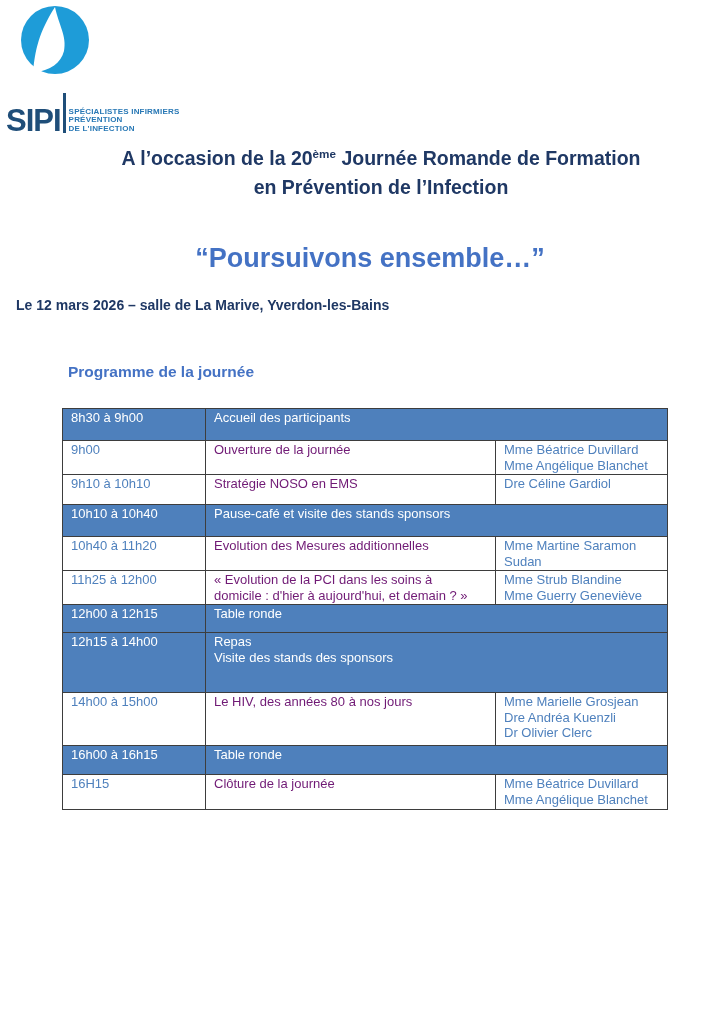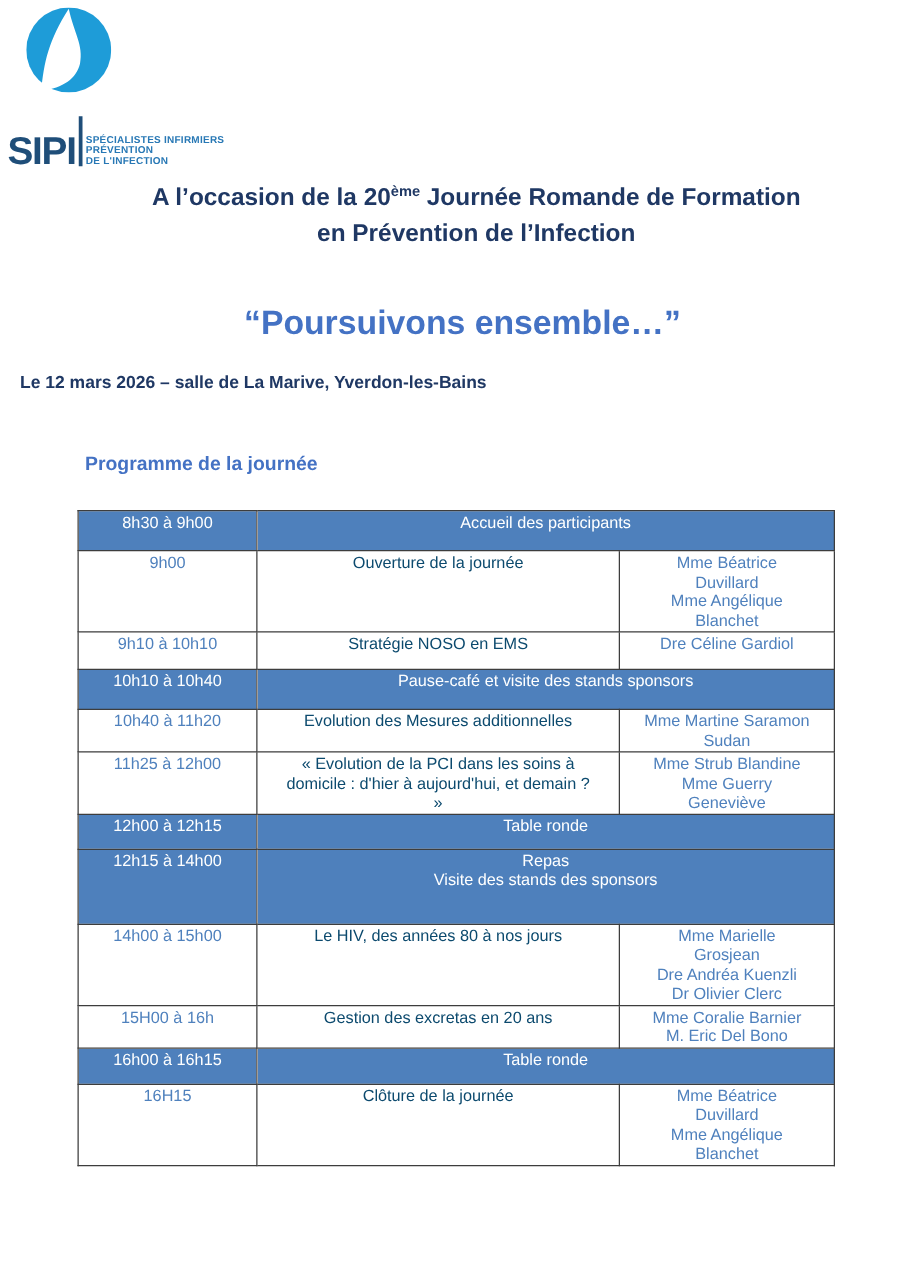--- a/index.html
+++ b/index.html
@@ -48,28 +48,27 @@
   table.schedule{
     position:absolute;top:408px;left:62px;width:605px;
     border-collapse:collapse;table-layout:fixed;
   }
   table.schedule col.c1{width:143px;}
   table.schedule col.c2{width:290px;}
   table.schedule col.c3{width:172px;}
   table.schedule td{
     border:1.5px solid #3d3d3d;
     vertical-align:top;
-    padding:1px 19px;
+    padding:1px 8px;
     font-size:13px;line-height:15.5px;
-    text-align:center;
     white-space:pre-line;
     overflow:hidden;
   }
   td.time{color:var(--table_blue,#4F81BD);}
-  td.subject{color:#0c4a6e;}
+  td.subject{color:#701a75;}
   td.speaker{color:var(--table_blue,#4F81BD);}
   tr.hl td{background:var(--row_highlight,#4E80BC);color:#ffffff;}
   tr.hl td.time{color:#ffffff;}
   td.pad-r-150{padding-right:150px;}
   td.pad-r-90{padding-right:90px;}
   td.left{text-align:left;padding-left:5px;}
 </style>
 </head>
 <body>
 
@@ -150,26 +149,20 @@
         <td class="subject" colspan="2">Repas
 Visite des stands des sponsors</td>
       </tr>
       <tr style="height:53px">
         <td class="time">14h00 à 15h00</td>
         <td class="subject">Le HIV, des années 80 à nos jours</td>
         <td class="speaker">Mme Marielle Grosjean
 Dre Andréa Kuenzli
 Dr Olivier Clerc</td>
       </tr>
-      <tr style="height:32px">
-        <td class="time">15H00 à 16h</td>
-        <td class="subject">Gestion des excretas en 20 ans</td>
-        <td class="speaker">Mme Coralie Barnier
-M. Eric Del Bono</td>
-      </tr>
       <tr class="hl" style="height:29px">
         <td class="time">16h00 à 16h15</td>
         <td class="subject left" colspan="2">Table ronde</td>
       </tr>
       <tr style="height:35px">
         <td class="time">16H15</td>
         <td class="subject">Clôture de la journée</td>
         <td class="speaker">Mme Béatrice Duvillard
 Mme Angélique Blanchet</td>
       </tr>

